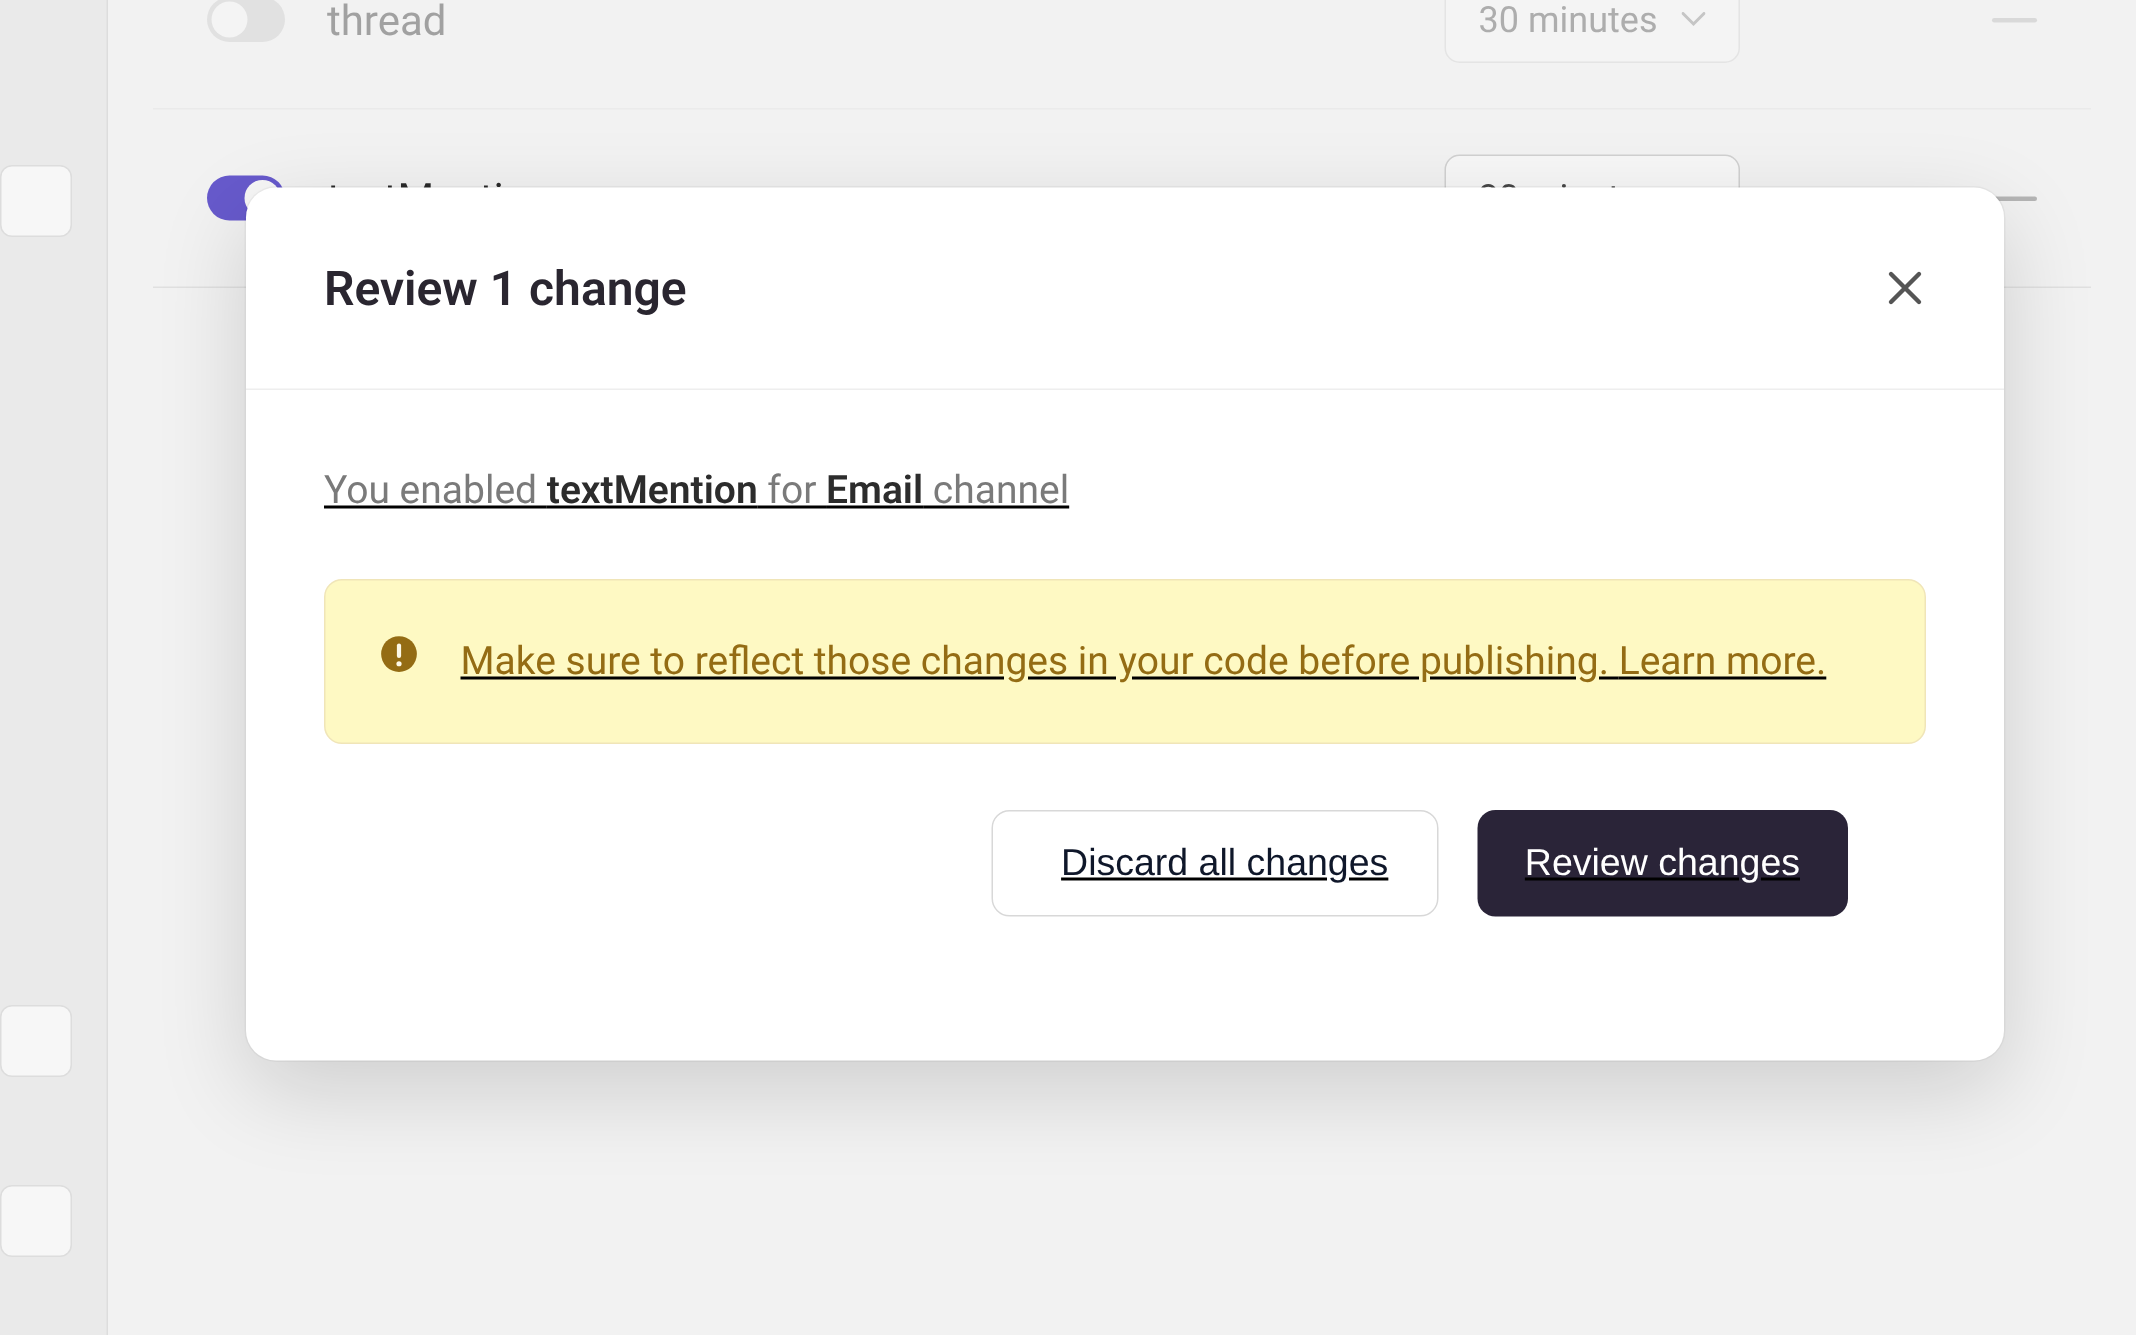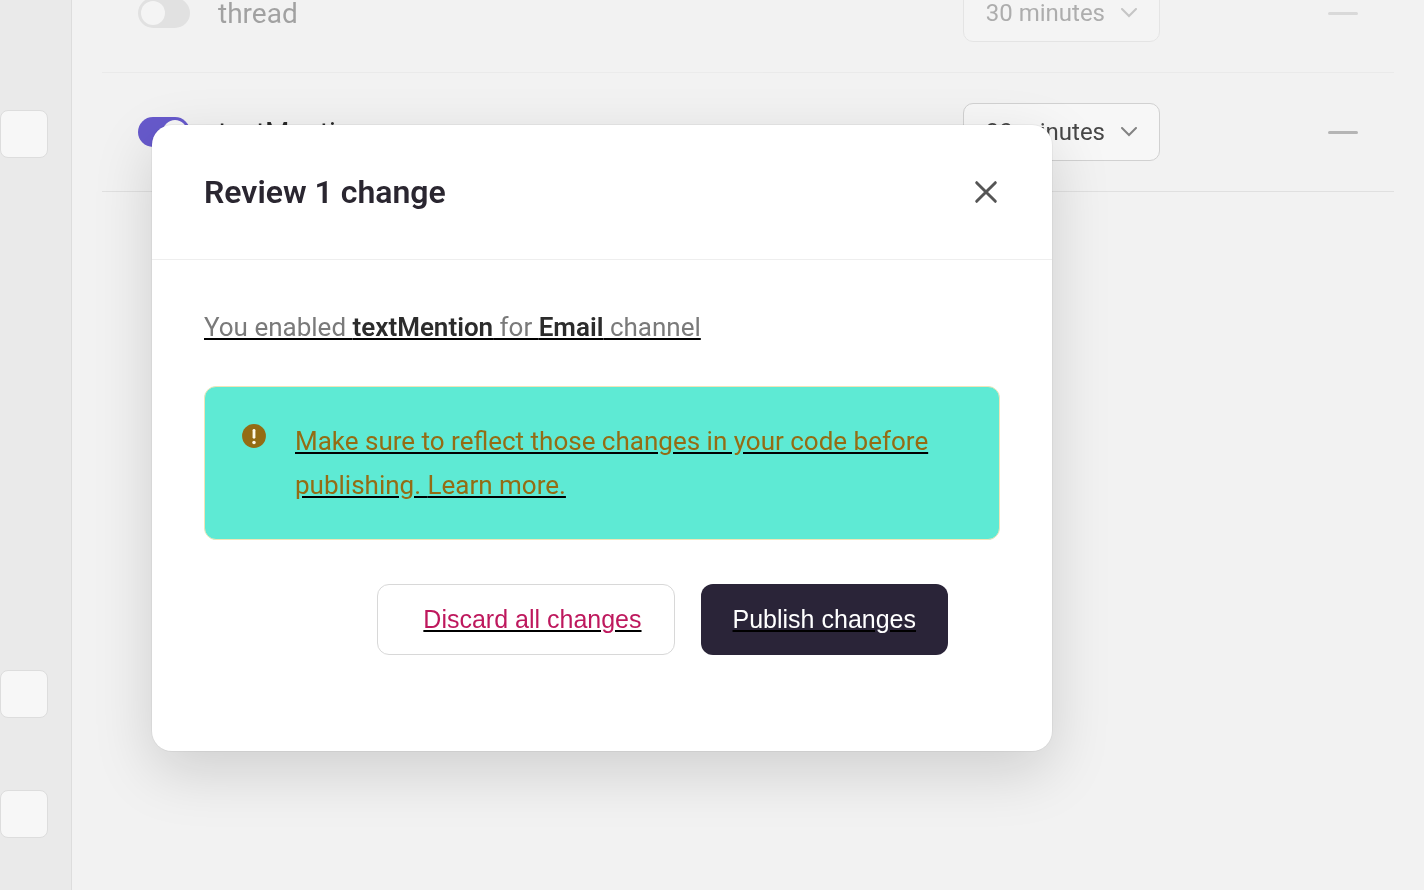--- a/index.html
+++ b/index.html
@@ -102,22 +102,22 @@
       margin-left: 140px;
     }
     .modal-overlay {
       position: absolute;
       top: 0; left: 0; right: 0; bottom: 0;
       background: rgba(0,0,0,0.03);
     }
     .modal {
       position: absolute;
       top: 125px;
-      left: 152px;
-      width: 900px;
+      left: 164px;
+      width: 1172px;
       background: #fff;
       border-radius: 20px;
       box-shadow: 0 20px 60px rgba(0,0,0,0.15), 0 0 0 1px rgba(0,0,0,0.04);
     }
     .modal-header {
       display: flex;
       align-items: center;
       justify-content: space-between;
       padding: 48px 52px 48px 52px;
       border-bottom: 1px solid #eee;
@@ -143,21 +143,21 @@
       margin-bottom: 44px;
     }
     .summary .bold {
       color: #2c2c2c;
       font-weight: 600;
     }
     .warning {
       display: flex;
       gap: 28px;
       padding: 32px 36px;
-      background: #5eead4;
+      background: #fef9c3;
       border: 1px solid #f0e5b8;
       border-radius: 12px;
     }
     .warn-icon {
       width: 26px;
       height: 26px;
       flex-shrink: 0;
       margin-top: 4px;
     }
     .warn-text {
@@ -176,21 +176,21 @@
       padding: 20px 32px;
       border-radius: 12px;
       font-size: 25px;
       font-weight: 500;
       cursor: pointer;
       border: none;
     }
     .btn-secondary {
       background: #fff;
       border: 1px solid #d8d8d8;
-      color: #be185d;
+      color: #0f172a;
       padding-left: 45px;
     }
     .btn-primary {
       background: #2a2438;
       color: #fff;
     }
   </style>
 </head>
 <body>
 
@@ -248,16 +248,16 @@
           <circle cx="12" cy="12" r="11" fill="#946c14"></circle>
           <rect x="10.7" y="5.5" width="2.6" height="9" rx="1.3" fill="#fdf9e8"></rect>
           <circle cx="12" cy="18" r="1.6" fill="#fdf9e8"></circle>
         </svg>
       <div class="warn-text">
         <span>Make sure to reflect those changes in your code before publishing. </span><span>Learn more.</span>
       </div>
     </div>
     <div class="modal-footer">
       <button class="btn btn-secondary">Discard all changes</button>
-      <button class="btn btn-primary">Publish changes</button>
+      <button class="btn btn-primary">Review changes</button>
     </div>
   </div>
 </div>
 
 </body></html>

